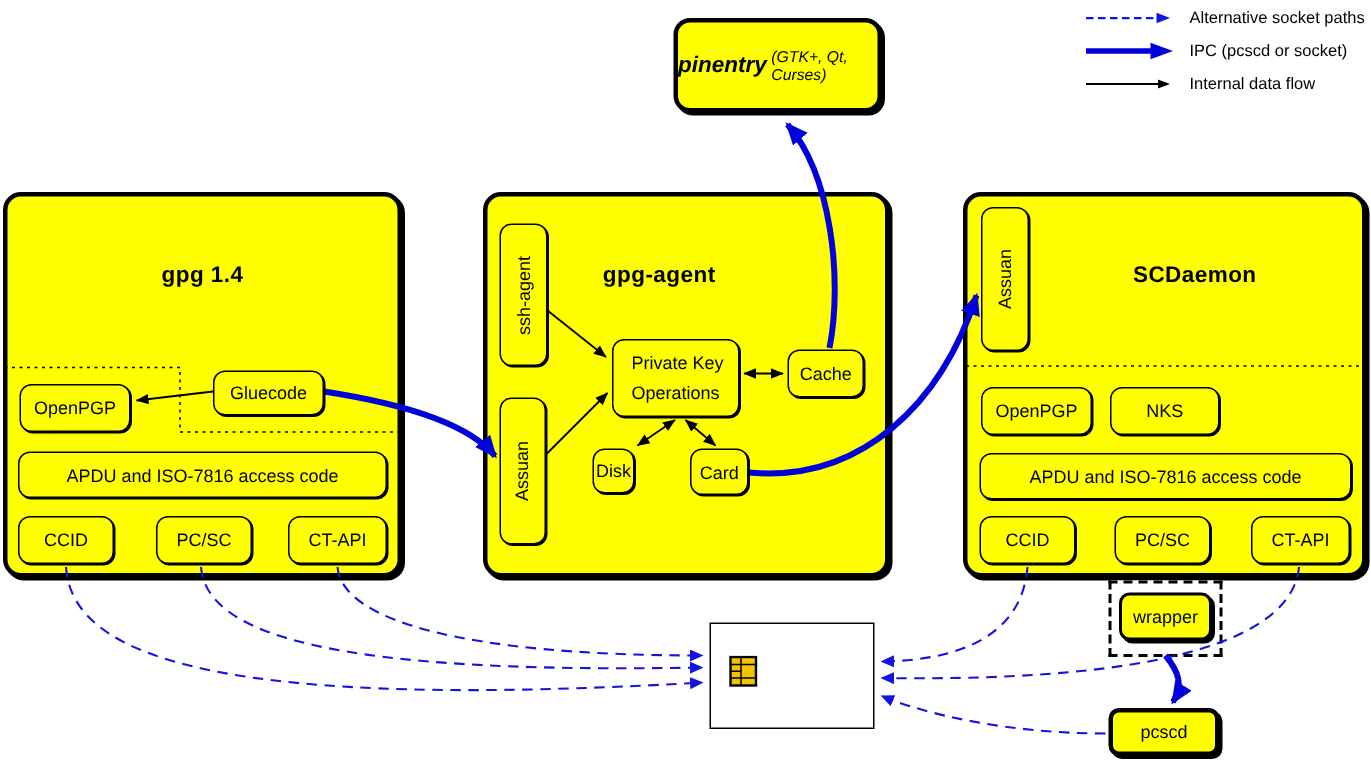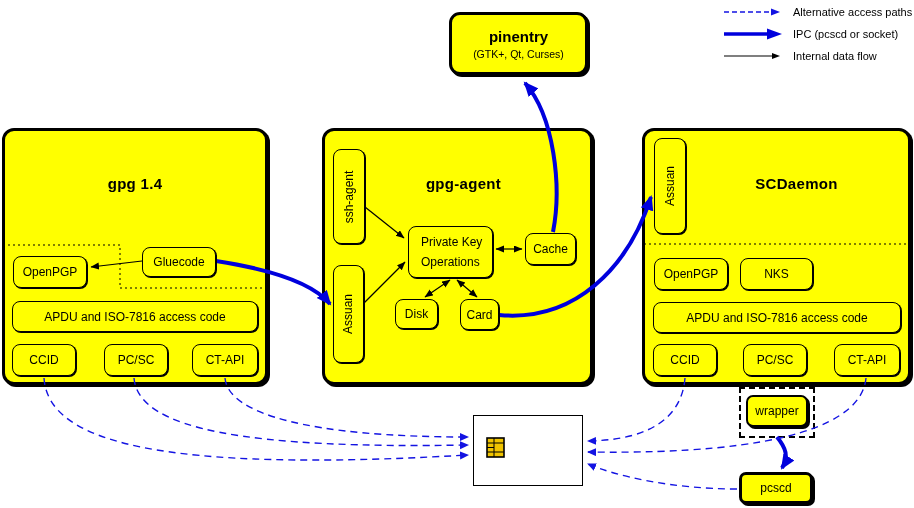--- a/index.html
+++ b/index.html
@@ -14,22 +14,22 @@
   .stage{position:relative;width:914px;height:508px;background:#fff;overflow:hidden;}
 
   
   .bigbox{position:absolute;background:var(--yellow);border:3px solid var(--ink);
           border-radius:12px;box-shadow:2px 2px 0 var(--ink);}
   .btitle{position:absolute;text-align:center;font-weight:bold;font-size:15px;letter-spacing:.3px;}
 
   
   .pinentry{position:absolute;left:449px;top:12px;width:139px;height:63px;
             background:var(--yellow);border:3px solid var(--ink);border-radius:11px;
-            box-shadow:2px 2px 0 var(--ink);display:flex;flex-direction:column;
-            align-items:center;justify-content:center;gap:3px;}
+            box-shadow:2px 2px 0 var(--ink);display:flex;flex-direction:row;
+            align-items:center;justify-content:center;gap:3px;font-style:italic;}
   .pinentry .t{font-weight:bold;font-size:15px;}
   .pinentry .s{font-size:10.5px;}
 
   
   .node{position:absolute;background:var(--yellow);border:1.5px solid var(--ink);
         border-radius:8px;box-shadow:1px 1px 0 var(--ink);
         display:flex;align-items:center;justify-content:center;
         font-size:12px;white-space:nowrap;z-index:10;}
   .vbox span{transform:rotate(-90deg);white-space:nowrap;font-size:12px;}
   .pko{flex-direction:column;align-items:flex-start;padding-left:12px;
@@ -60,21 +60,21 @@
 </head>
 <body>
 
 <div class="stage">
 
   <div class="bigbox" style="left:2px;top:128px;width:266px;height:257px;"></div>
   <div class="bigbox" style="left:322px;top:128px;width:271px;height:257px;"></div>
   <div class="bigbox" style="left:642px;top:128px;width:269px;height:257px;"></div>
 
   <div class="btitle" style="left:2px;top:175px;width:266px;">gpg 1.4</div>
-  <div class="btitle" style="left:328px;top:175px;width:271px;">gpg-agent</div>
+  <div class="btitle" style="left:304px;top:175px;width:271px;">gpg-agent</div>
   <div class="btitle" style="left:642px;top:175px;width:269px;margin-left:20px;">SCDaemon</div>
 
   <div class="pinentry">
     <div class="t">pinentry</div>
     <div class="s">(GTK+, Qt, Curses)</div>
   </div>
 
   <div class="smartcard">
     <svg class="chip" width="20" height="22">
       <rect x="1" y="1" width="17" height="19" fill="var(--gold)" stroke="#000" stroke-width="1.6"></rect>
@@ -150,21 +150,21 @@
   <div class="node vbox" style="left:333px;top:265px;width:31px;height:98px;">
       <span>Assuan</span>
     </div>
   <div class="node pko" style="left:408px;top:226px;width:85px;height:52px;">
     <span>Private Key</span>
     <span>Operations</span>
   </div>
   <div class="node" style="left:525px;top:233px;width:51px;height:32px;">
       <span>Cache</span>
     </div>
-  <div class="node" style="left:395px;top:299px;width:43px;height:30px;">
+  <div class="node" style="left:395px;top:299px;width:28px;height:30px;">
       <span>Disk</span>
     </div>
   <div class="node" style="left:460px;top:299px;width:39px;height:31px;text-align:center;">
       <span>Card</span>
     </div>
 
   <div class="node vbox" style="left:654px;top:138px;width:32px;height:96px;">
       <span>Assuan</span>
     </div>
   <div class="node" style="left:654px;top:258px;width:74px;height:32px;">
@@ -192,21 +192,21 @@
   <div class="node heavy" style="left:739px;top:472px;width:74px;height:32px;border-width:3px;">
       <span>pcscd</span>
     </div>
 
   <div class="legend">
     <div class="row">
       <svg width="62" height="14">
         <line x1="2" y1="7" x2="49" y2="7" stroke="#1313e2" stroke-width="1.5" stroke-dasharray="5 3"></line>
         <polygon points="49,3.5 58,7 49,10.5" fill="#1313e2"></polygon>
       </svg>
-      <span class="lbl">Alternative access paths</span>
+      <span class="lbl">Alternative socket paths</span>
     </div>
     <div class="row">
       <svg width="62" height="14">
         <line x1="2" y1="7" x2="46" y2="7" stroke="#0000dd" stroke-width="3.6"></line>
         <polygon points="45,1.5 60,7 45,12.5" fill="#0000dd"></polygon>
       </svg>
       <span class="lbl">IPC (pcscd or socket)</span>
     </div>
     <div class="row">
       <svg width="62" height="14">

